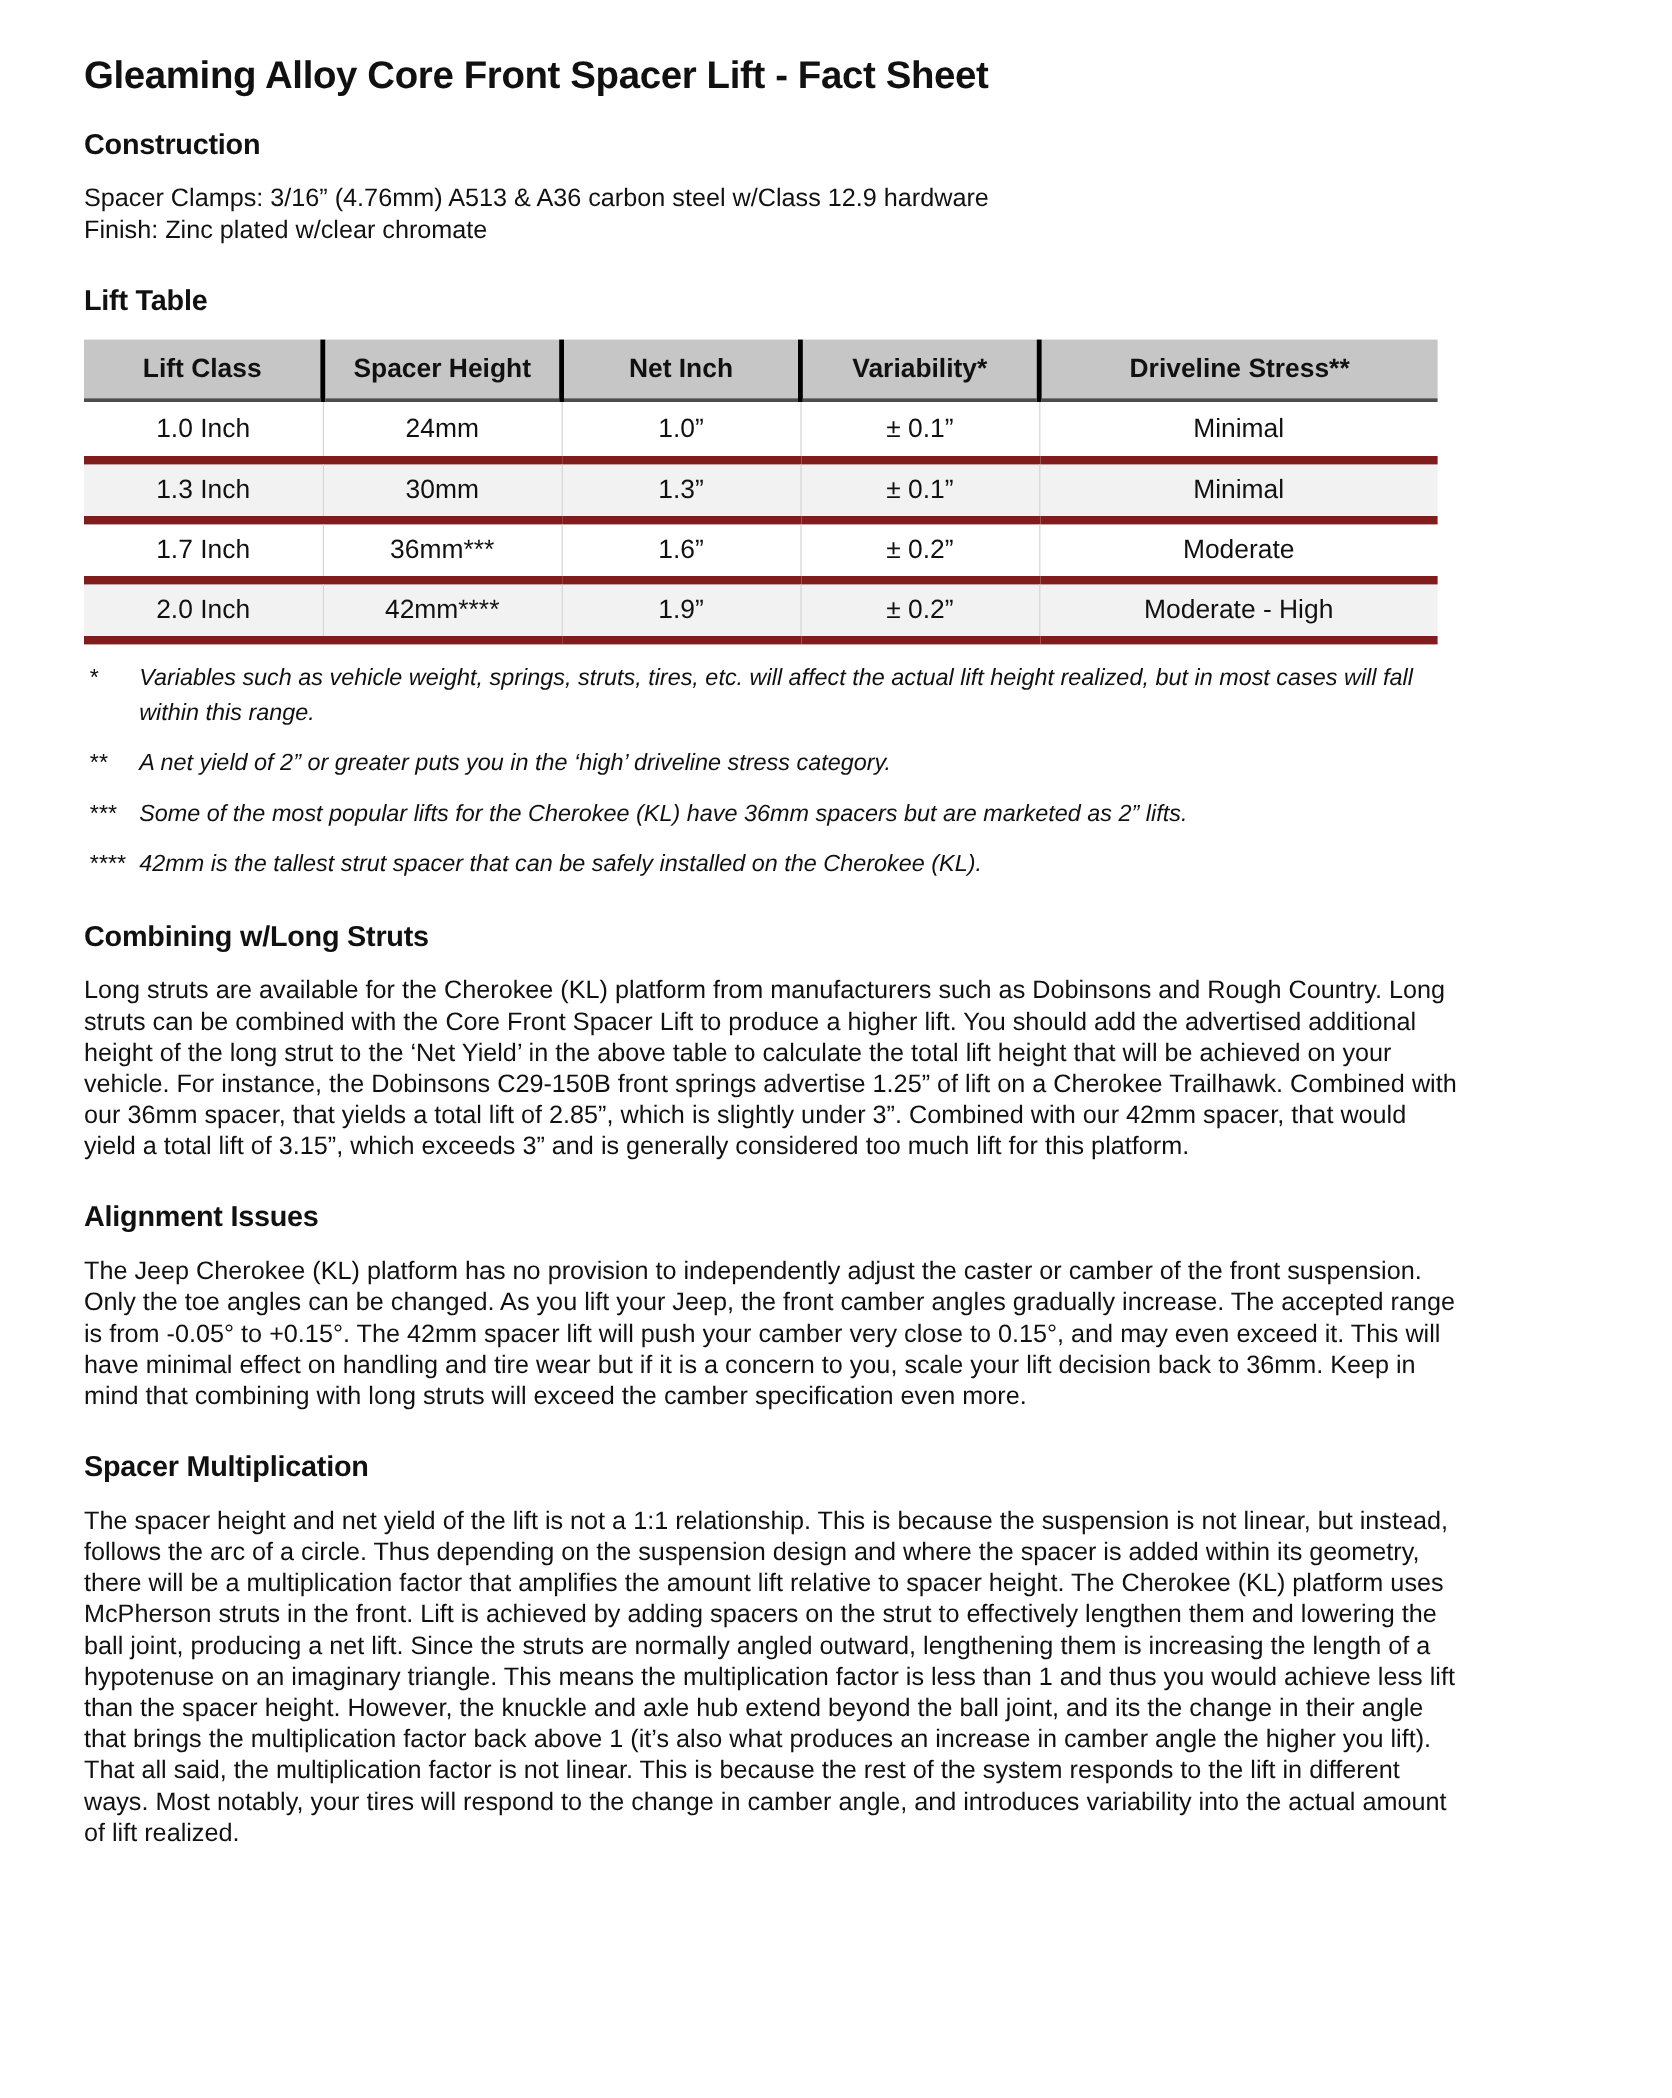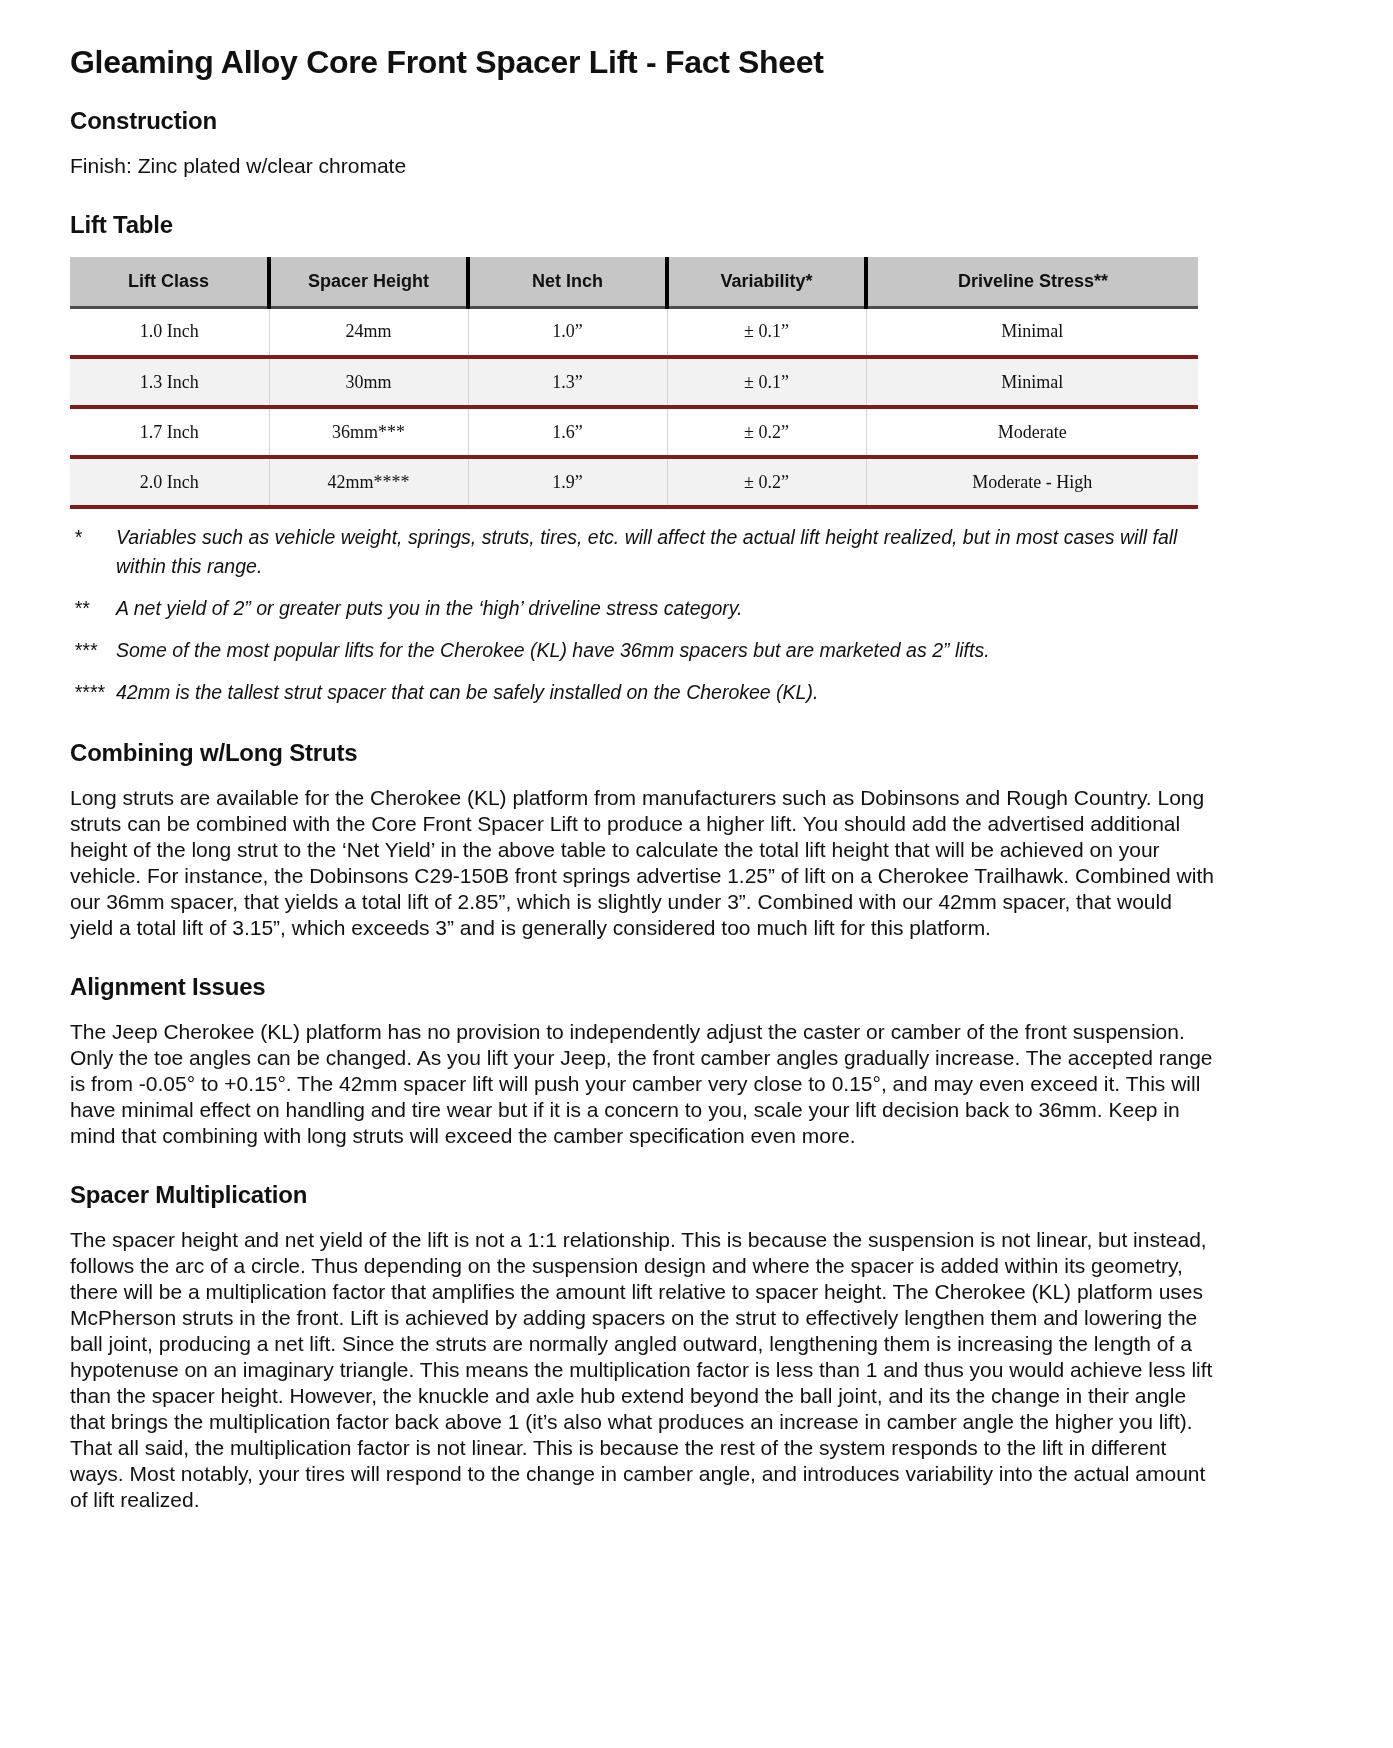--- a/index.html
+++ b/index.html
@@ -29,43 +29,42 @@
   .spec-lines { margin: 0 0 4px 0; }
   .spec-line {
     font-size: 21px;
     line-height: 26px;
   }
   table.lift-table {
     width: 1128px;
     border-collapse: collapse;
     table-layout: fixed;
     margin: 14px 0 14px 0;
-    font-size: 18px;
+    font-size: 22px;
   }
   table.lift-table col.c-narrow { width: 199px; }
   table.lift-table col.c-wide { width: 332px; }
   table.lift-table th {
     background: #c5c6c5;
     height: 50px;
     font-weight: bold;
     text-align: center;
     vertical-align: middle;
     border-bottom: 3px solid #4d4d4d;
     border-left: 4px solid #000000;
     padding: 0 6px;
   }
   table.lift-table th:first-child { border-left: none; }
   table.lift-table td {
     height: 50px;
     text-align: center;
     vertical-align: middle;
     border-left: 1px solid #d4d4d4;
-    border-bottom: 4px solid #7f1d1d;
+    border-bottom: 7px solid #7f1d1d;
     padding: 0 6px;
-    font-family: Liberation Serif, serif;
   }
   table.lift-table td:first-child { border-left: none; }
   table.lift-table tbody tr:nth-child(even) td { background: #f2f2f2; }
   .footnotes { margin: 2px 0 0 0; }
   .footnote {
     display: flex;
     align-items: flex-start;
     font-style: italic;
     font-size: 19.5px;
     line-height: 29px;
@@ -84,20 +83,21 @@
 </style>
 </head>
 <body>
 
 <div class="page">
 
   <h1 class="doc-title">Gleaming Alloy Core Front Spacer Lift - Fact Sheet</h1>
 
   <h2 class="section-heading" style="margin-top:0;">Construction</h2>
   <div class="spec-lines">
+    <div class="spec-line">Spacer Clamps: 3/16” (4.76mm) A513 &amp; A36 carbon steel w/Class 12.9 hardware</div>
     <div class="spec-line">Finish: Zinc plated w/clear chromate</div>
   </div>
 
   <h2 class="section-heading">Lift Table</h2>
 
   <table class="lift-table">
     <colgroup>
       <col class="c-narrow">
         <col class="c-narrow">
         <col class="c-narrow">

